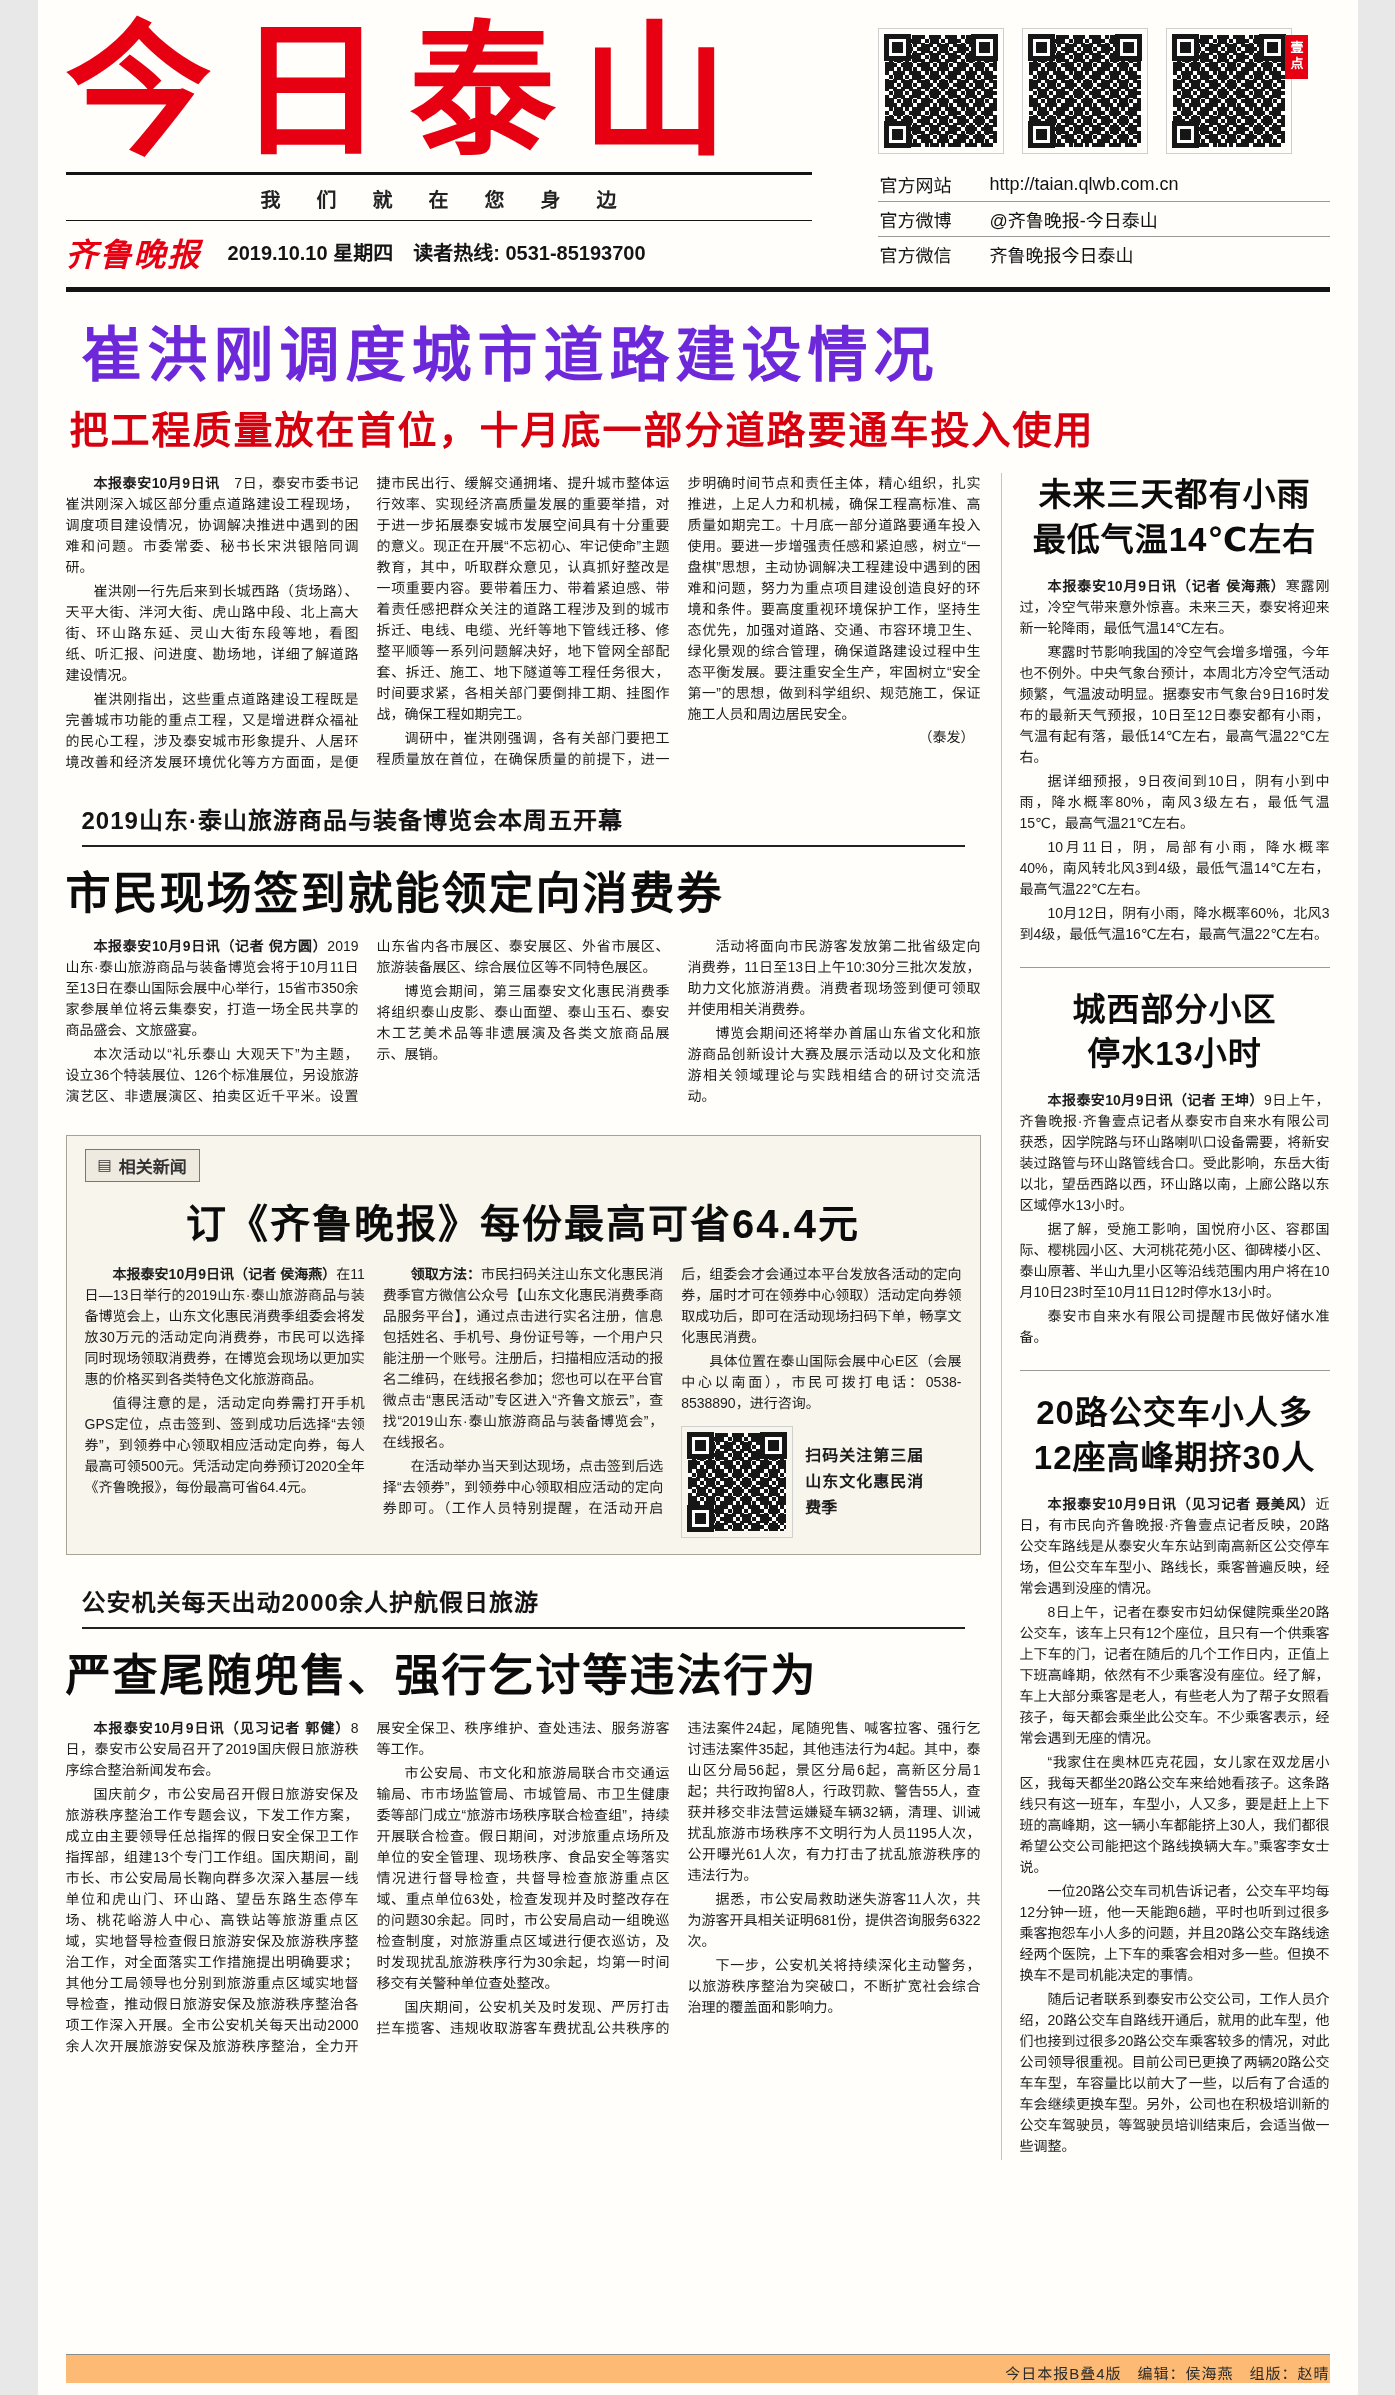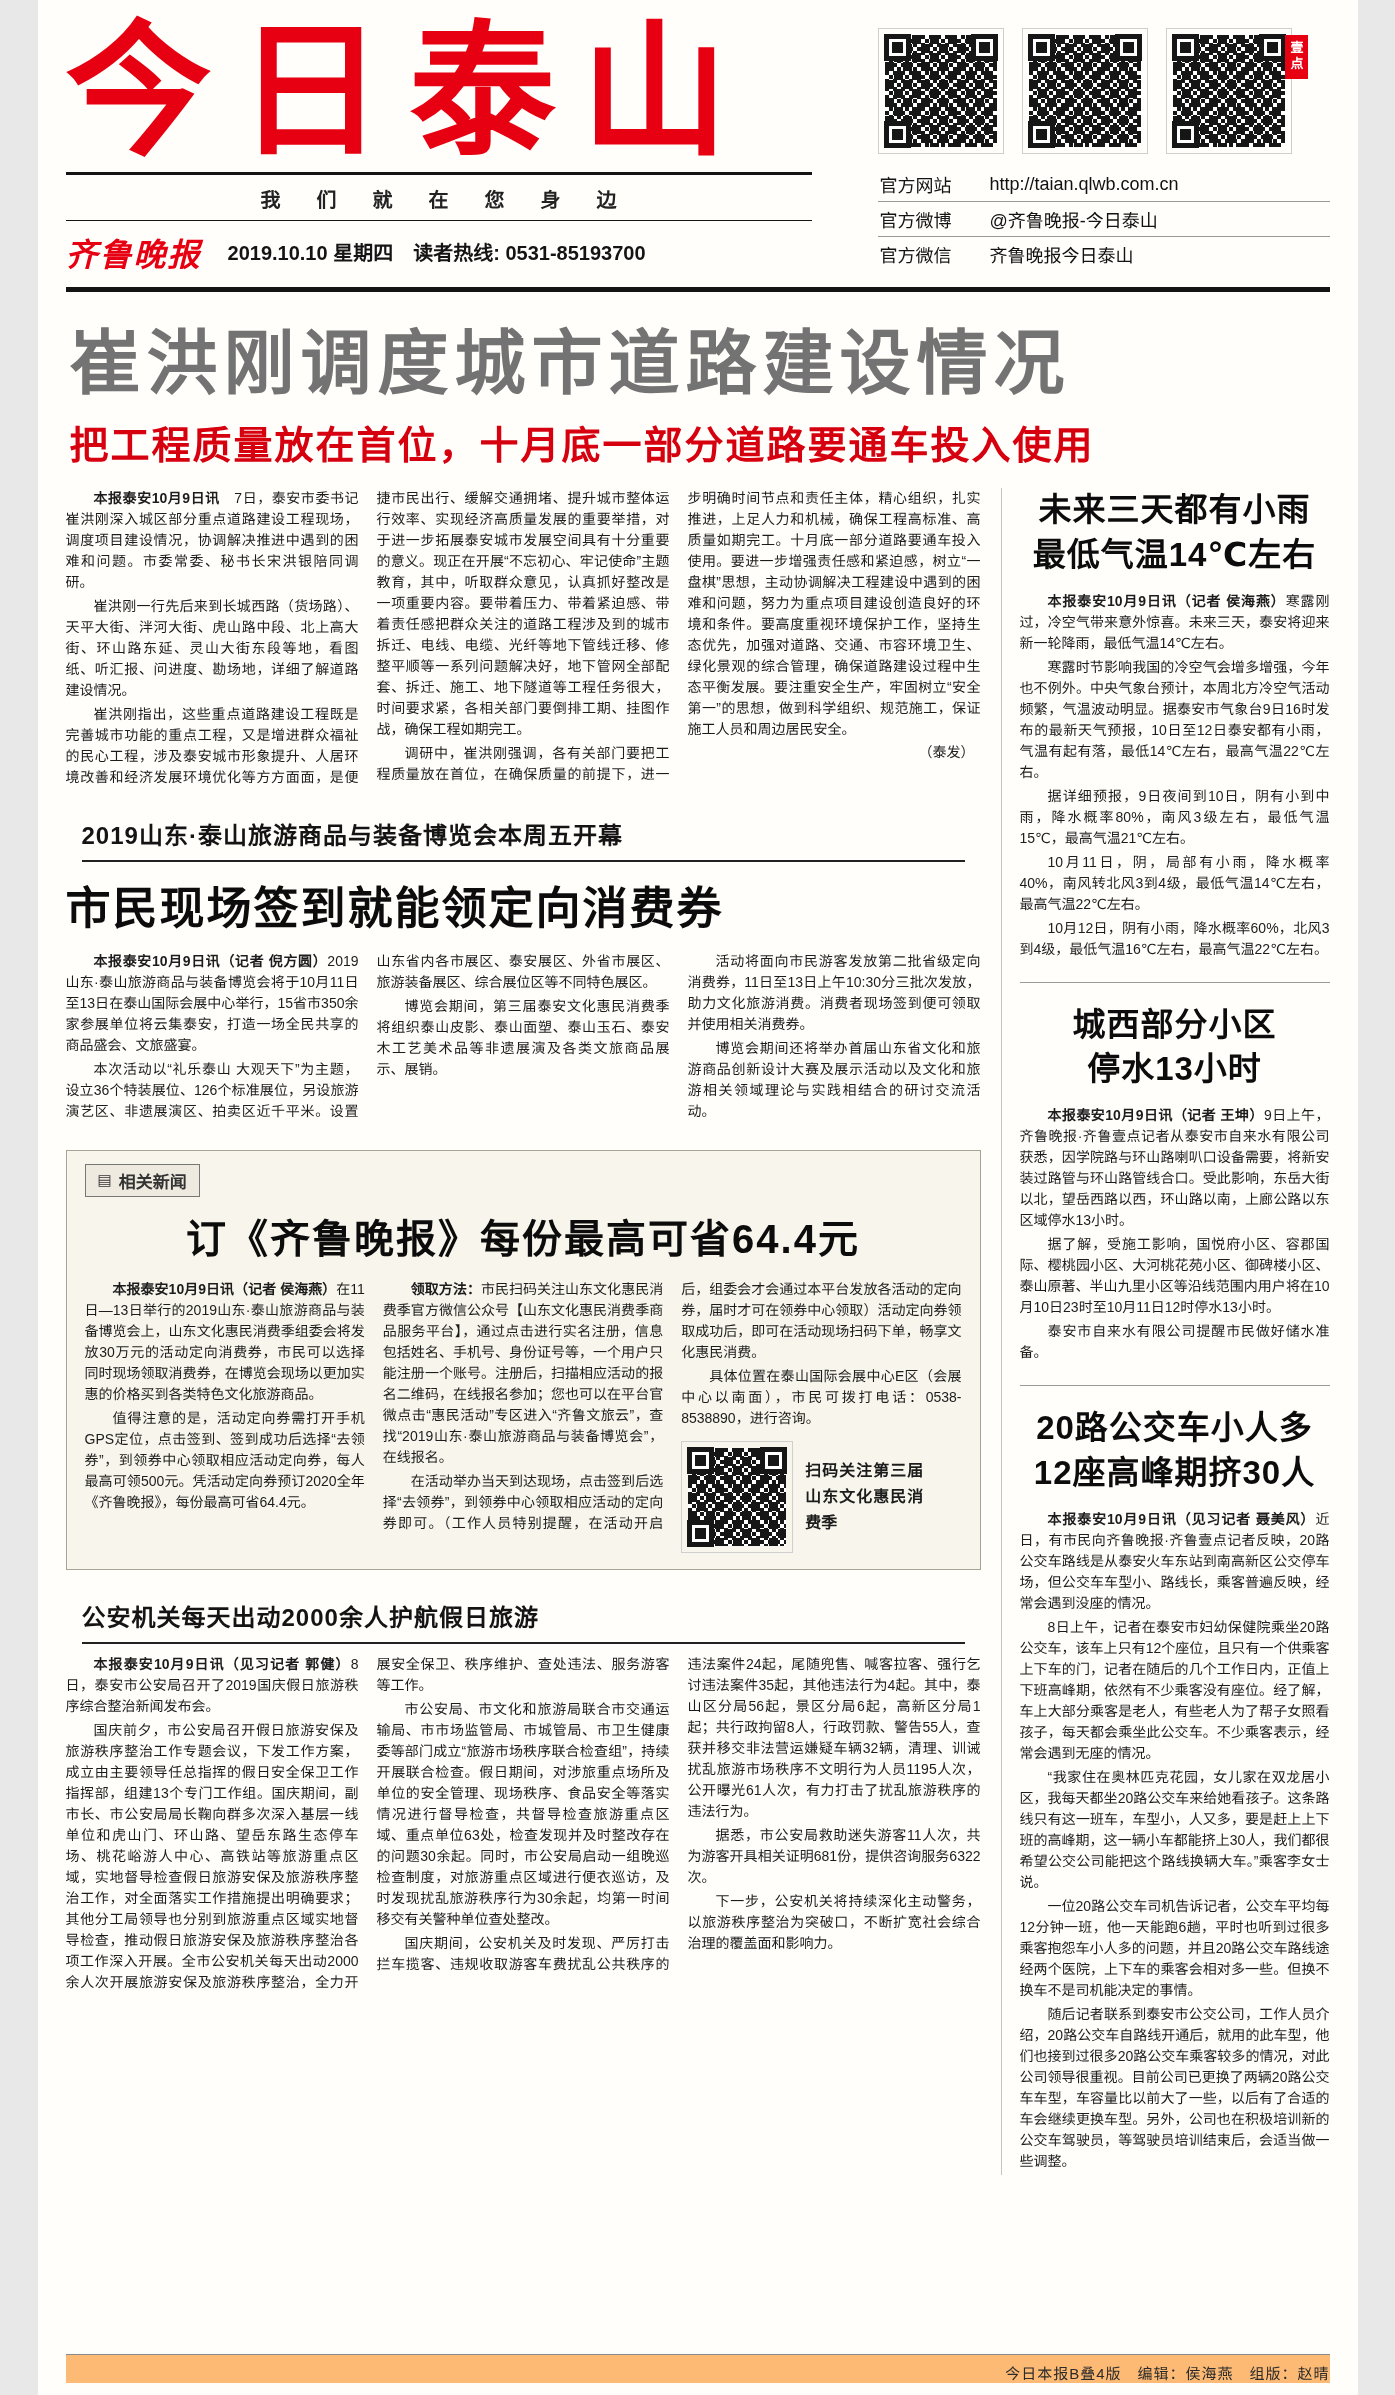--- a/index.html
+++ b/index.html
@@ -35,21 +35,21 @@
   .f-tl{top:5px;left:5px}.f-tr{top:5px;right:5px}.f-bl{bottom:5px;left:5px}
   .qr-flag{position:absolute;top:6px;right:-17px;writing-mode:vertical-rl;background:var(--brand-red);color:#fff;font-size:13px;font-weight:700;padding:6px 2px;letter-spacing:3px;}
   .contact-list{margin-top:13px;width:452px;}
   .contact-row{display:flex;align-items:center;gap:16px;font-size:18px;padding:4px 2px;}
   .contact-row + .contact-row{border-top:1px solid #9a9a9a;}
   .contact-label{font-weight:400;flex:0 0 94px;}
   .contact-value{color:#111;}
   .thick-rule{height:5px;background:var(--ink);margin-top:8px;}
 
   
-  .lead-headline{font-size:71px;font-weight:900;letter-spacing:6px;margin:14px 4px 2px;white-space:nowrap;color:#737373;}
+  .lead-headline{font-size:60px;font-weight:900;letter-spacing:6px;margin:14px 16px 2px;white-space:nowrap;color:#6d28d9;}
   .lead-subhead{font-size:39px;font-weight:700;color:var(--subhead-red);margin:6px 0 18px 4px;letter-spacing:2px;}
 
   
   .content-row{display:flex;margin-top:2px;}
   .left-col{flex:0 0 915px;width:915px;}
   .sidebar{flex:1;margin-left:20px;border-left:1px solid #c4c4c4;padding-left:18px;}
   .bodytext{font-size:14px;line-height:1.5;text-align:justify;color:#1c1c1c;}
   .cols-3{column-count:3;column-gap:18px;}
   .para{text-indent:2em;margin-bottom:3px;}
   .para b{font-weight:700;}
@@ -181,20 +181,21 @@
                 <i class="f f-tr"></i>
                 <i class="f f-bl"></i>
               </div>
             <div class="qr-caption">扫码关注第三届山东文化惠民消费季</div>
           </div>
         </div>
       </section>
 
       <section>
         <div class="kicker">公安机关每天出动2000余人护航假日旅游</div>
+        <h3 class="section-headline">严查尾随兜售、强行乞讨等违法行为</h3>
         <div class="bodytext cols-3">
           <div>
               <p class="para"><b>本报泰安10月9日讯（见习记者 郭健）</b><span>8日，泰安市公安局召开了2019国庆假日旅游秩序综合整治新闻发布会。</span></p>
               <p class="para"><b></b><span>国庆前夕，市公安局召开假日旅游安保及旅游秩序整治工作专题会议，下发工作方案，成立由主要领导任总指挥的假日安全保卫工作指挥部，组建13个专门工作组。国庆期间，副市长、市公安局局长鞠向群多次深入基层一线单位和虎山门、环山路、望岳东路生态停车场、桃花峪游人中心、高铁站等旅游重点区域，实地督导检查假日旅游安保及旅游秩序整治工作，对全面落实工作措施提出明确要求；其他分工局领导也分别到旅游重点区域实地督导检查，推动假日旅游安保及旅游秩序整治各项工作深入开展。全市公安机关每天出动2000余人次开展旅游安保及旅游秩序整治，全力开展安全保卫、秩序维护、查处违法、服务游客等工作。</span></p>
               <p class="para"><b></b><span>市公安局、市文化和旅游局联合市交通运输局、市市场监管局、市城管局、市卫生健康委等部门成立“旅游市场秩序联合检查组”，持续开展联合检查。假日期间，对涉旅重点场所及单位的安全管理、现场秩序、食品安全等落实情况进行督导检查，共督导检查旅游重点区域、重点单位63处，检查发现并及时整改存在的问题30余起。同时，市公安局启动一组晚巡检查制度，对旅游重点区域进行便衣巡访，及时发现扰乱旅游秩序行为30余起，均第一时间移交有关警种单位查处整改。</span></p>
               <p class="para"><b></b><span>国庆期间，公安机关及时发现、严厉打击拦车揽客、违规收取游客车费扰乱公共秩序的违法案件24起，尾随兜售、喊客拉客、强行乞讨违法案件35起，其他违法行为4起。其中，泰山区分局56起，景区分局6起，高新区分局1起；共行政拘留8人，行政罚款、警告55人，查获并移交非法营运嫌疑车辆32辆，清理、训诫扰乱旅游市场秩序不文明行为人员1195人次，公开曝光61人次，有力打击了扰乱旅游秩序的违法行为。</span></p>
               <p class="para"><b></b><span>据悉，市公安局救助迷失游客11人次，共为游客开具相关证明681份，提供咨询服务6322次。</span></p>
               <p class="para"><b></b><span>下一步，公安机关将持续深化主动警务，以旅游秩序整治为突破口，不断扩宽社会综合治理的覆盖面和影响力。</span></p>
             </div>
         </div>

